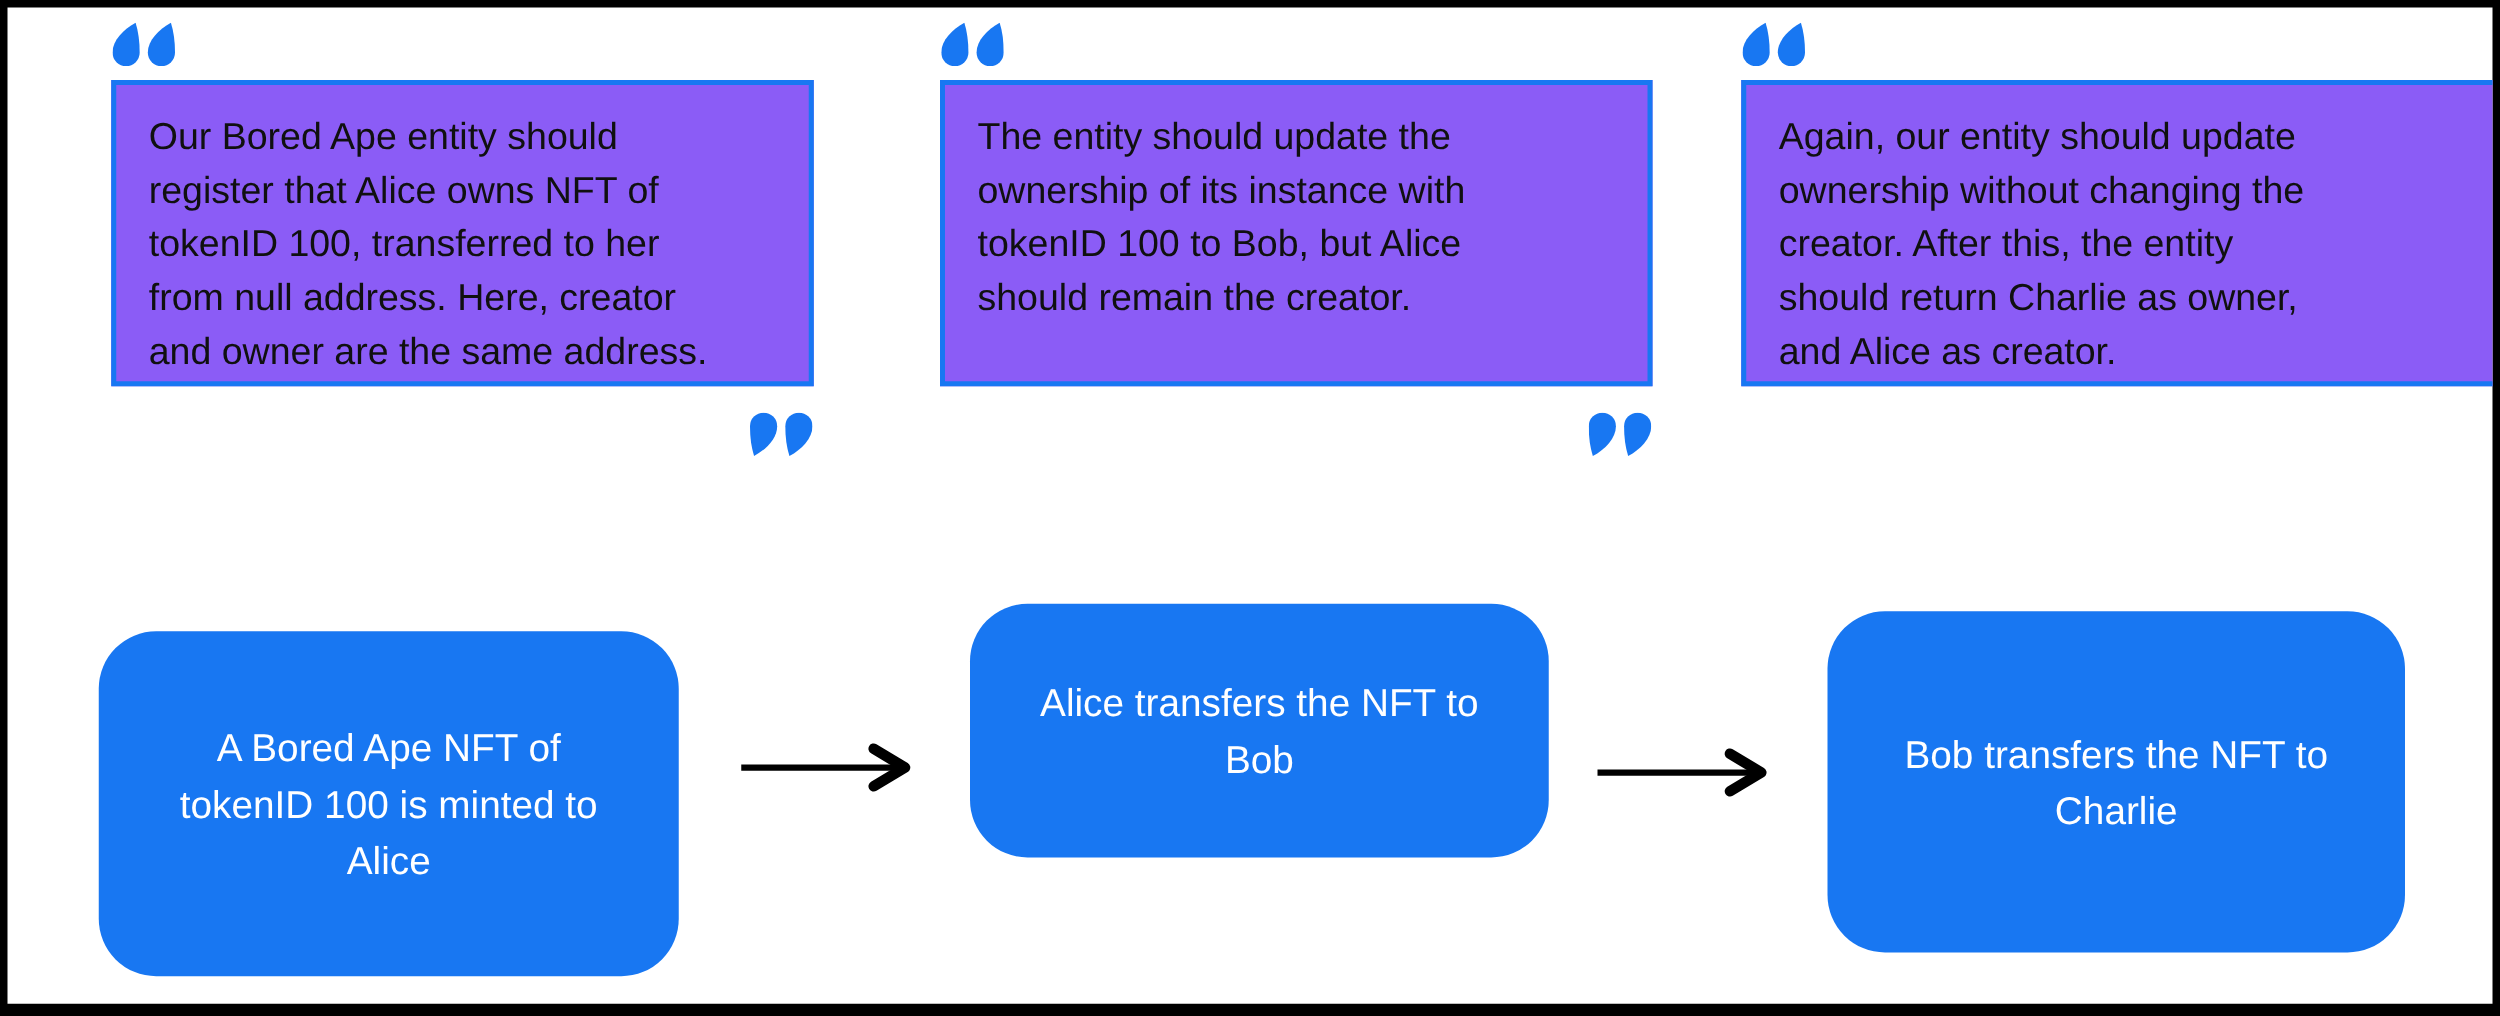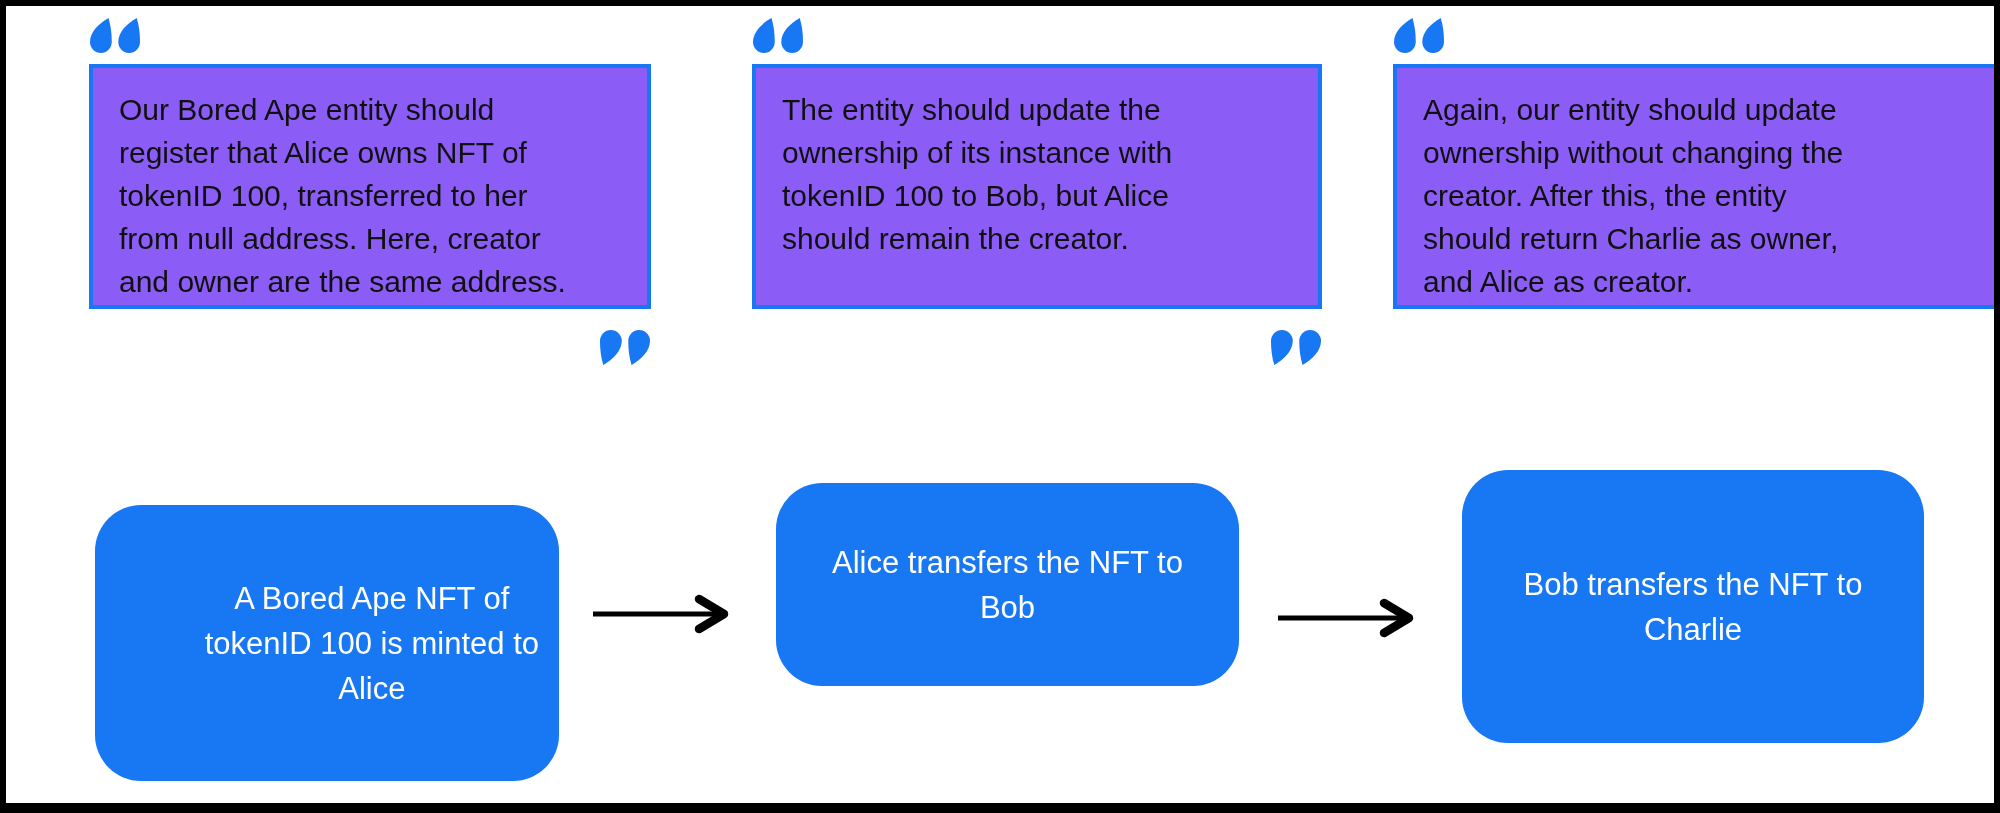--- a/index.html
+++ b/index.html
@@ -58,23 +58,23 @@
     color: var(--step_text, #ffffff);
     display: flex;
     align-items: center;
     justify-content: center;
     text-align: center;
     font-size: 31px;
     line-height: 45px;
     white-space: pre-line;
     padding: 10px 20px;
   }
-  .step1 { left: 89px;   top: 499px; width: 464px; height: 276px; justify-content: flex-end; }
+  .step1 { left: 73px;   top: 499px; width: 464px; height: 276px; }
   .step2 { left: 770px;  top: 477px; width: 463px; height: 203px; }
-  .step3 { left: 1456px; top: 464px; width: 462px; height: 273px; }
+  .step3 { left: 1456px; top: 483px; width: 462px; height: 273px; }
 
   .flow-arrow { position: absolute; width: 148px; height: 44px; }
   .arrow1 { left: 585px;  top: 586px; }
   .arrow2 { left: 1270px; top: 590px; }
   .flow-arrow .shaft { stroke: var(--ink, #000000); stroke-width: 5; }
   .flow-arrow .head  { stroke: var(--ink, #000000); stroke-width: 8.5; fill: none;
                        stroke-linecap: round; stroke-linejoin: round; }
 </style>
 </head>
 <body>

